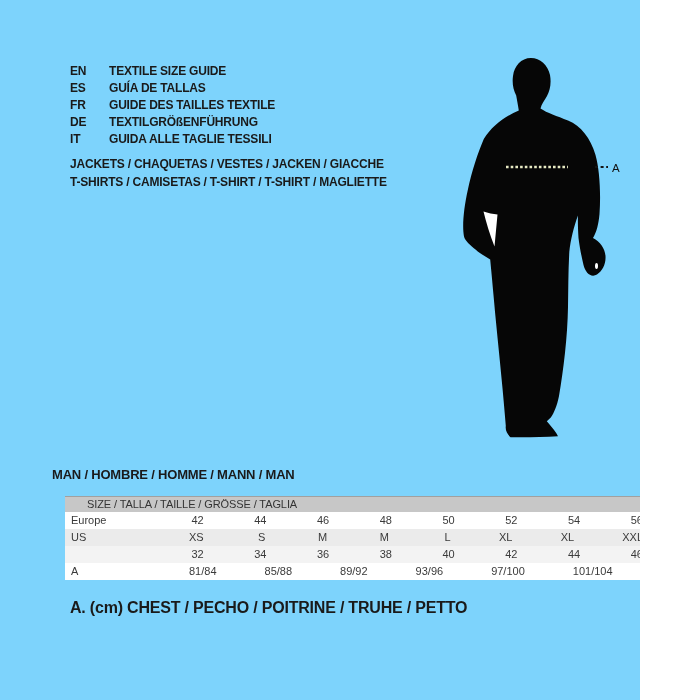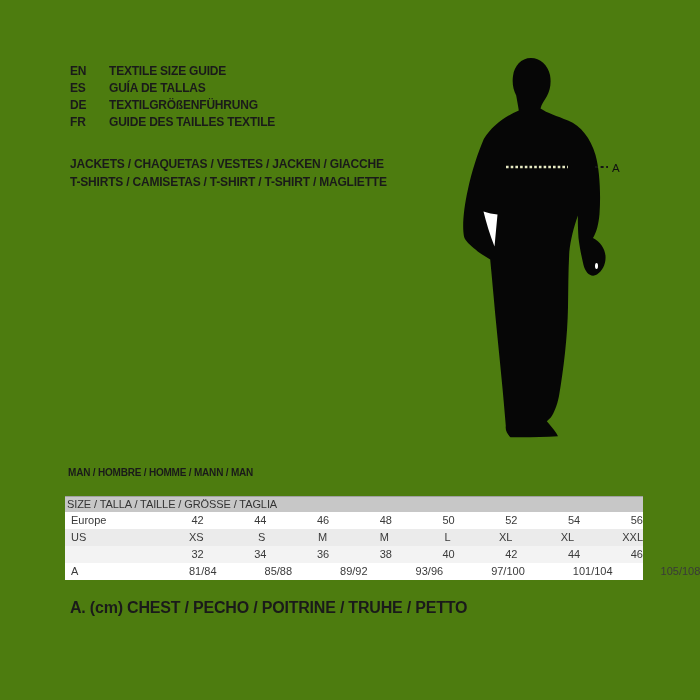--- a/index.html
+++ b/index.html
@@ -1,35 +1,35 @@
 <!DOCTYPE html>
 <html style="--silhouette: #060606; --dash_on_body: #e7e9c3; --dash_outside: #151515; --header_bg: #c7c7c7; --header_border: #a0a0a0; --stripe1: #ebebeb; --stripe2: #f3f3f3;"><head>
 <meta charset="utf-8">
 <style>
   html,body{margin:0;padding:0;background:#fff;}
   .stage{
-    position:relative;width:700px;height:700px;background:#4d7c0f;overflow:hidden;
+    position:relative;width:640px;height:700px;background:#7dd3fc;overflow:hidden;
     font-family:"Liberation Sans",sans-serif;color:#1a1a1a;
   }
   
   .lang-block{position:absolute;left:70px;top:63px;}
   .lang-row{height:17px;line-height:17px;font-size:12px;font-weight:700;letter-spacing:-0.2px;}
   .lang-code{display:inline-block;width:39px;}
   
   .cat-block{position:absolute;left:70px;top:155px;font-size:12px;font-weight:700;
              letter-spacing:-0.2px;line-height:18px;}
   
   .figure{position:absolute;left:450px;top:50px;width:185px;height:395px;}
   
-  .man-line{position:absolute;left:68px;top:467px;font-size:10px;font-weight:700;letter-spacing:-0.2px;}
+  .man-line{position:absolute;left:52px;top:467px;font-size:13px;font-weight:700;letter-spacing:-0.2px;}
   
   .size-table{position:absolute;left:65px;top:496px;width:578px;font-size:11px;color:#3a3a3a;}
   .tbl-header{height:15px;line-height:15px;background:var(--header_bg,#c7c7c7);
               border-top:1px solid var(--header_border,#a0a0a0);
-              padding-left:2px;color:#343434;letter-spacing:-0.1px;}
+              padding-left:22px;color:#343434;letter-spacing:-0.1px;}
   .tbl-row{display:grid;grid-template-columns:76px repeat(8,1fr);height:17px;line-height:17px;gap:48px;}
   .tbl-row .lbl{padding-left:6px;text-align:left;}
   .tbl-row .val{text-align:right;}
   .row-white{background:#ffffff;}
   .row-gray1{background:var(--stripe1,#ebebeb);}
   .row-gray2{background:var(--stripe2,#f3f3f3);}
   
   .footnote{position:absolute;left:70px;top:599px;font-size:16px;font-weight:700;letter-spacing:-0.2px;}
 </style>
 </head>
@@ -38,24 +38,27 @@
 <div class="stage">
 
   <div class="lang-block">
     <div class="lang-row">
       <span class="lang-code">EN</span><span>TEXTILE SIZE GUIDE</span>
     </div>
     <div class="lang-row">
       <span class="lang-code">ES</span><span>GUÍA DE TALLAS</span>
     </div>
     <div class="lang-row">
+      <span class="lang-code">FR</span><span>GUIDE DES TAILLES TEXTILE</span>
+    </div>
+    <div class="lang-row">
       <span class="lang-code">DE</span><span>TEXTILGRÖßENFÜHRUNG</span>
     </div>
     <div class="lang-row">
-      <span class="lang-code">FR</span><span>GUIDE DES TAILLES TEXTILE</span>
+      <span class="lang-code">IT</span><span>GUIDA ALLE TAGLIE TESSILI</span>
     </div>
   </div>
 
   <div class="cat-block">
     <div>JACKETS / CHAQUETAS / VESTES / JACKEN / GIACCHE</div>
     <div>T-SHIRTS / CAMISETAS / T-SHIRT / T-SHIRT / MAGLIETTE</div>
   </div>
 
   <svg class="figure" viewBox="0 0 185 395" xmlns="http://www.w3.org/2000/svg">
     <path fill="#060606" d="

